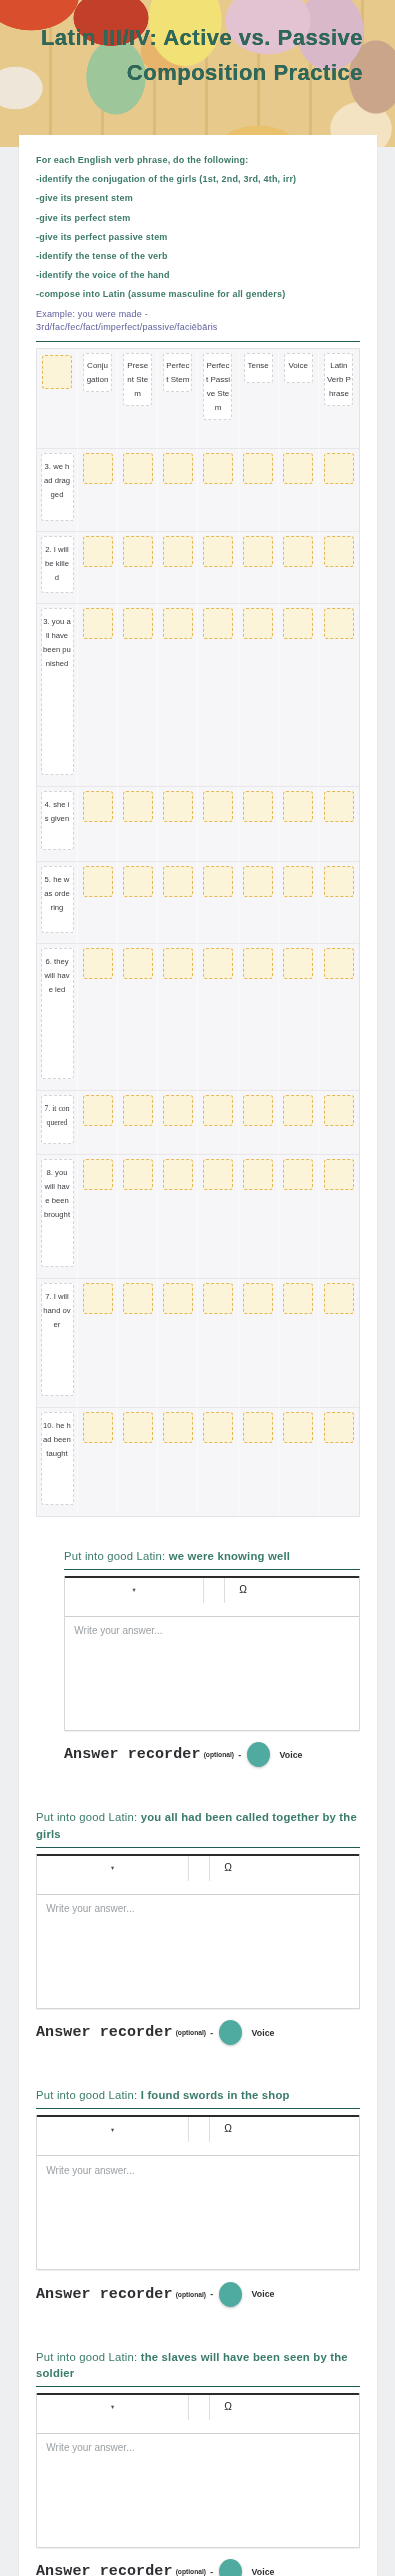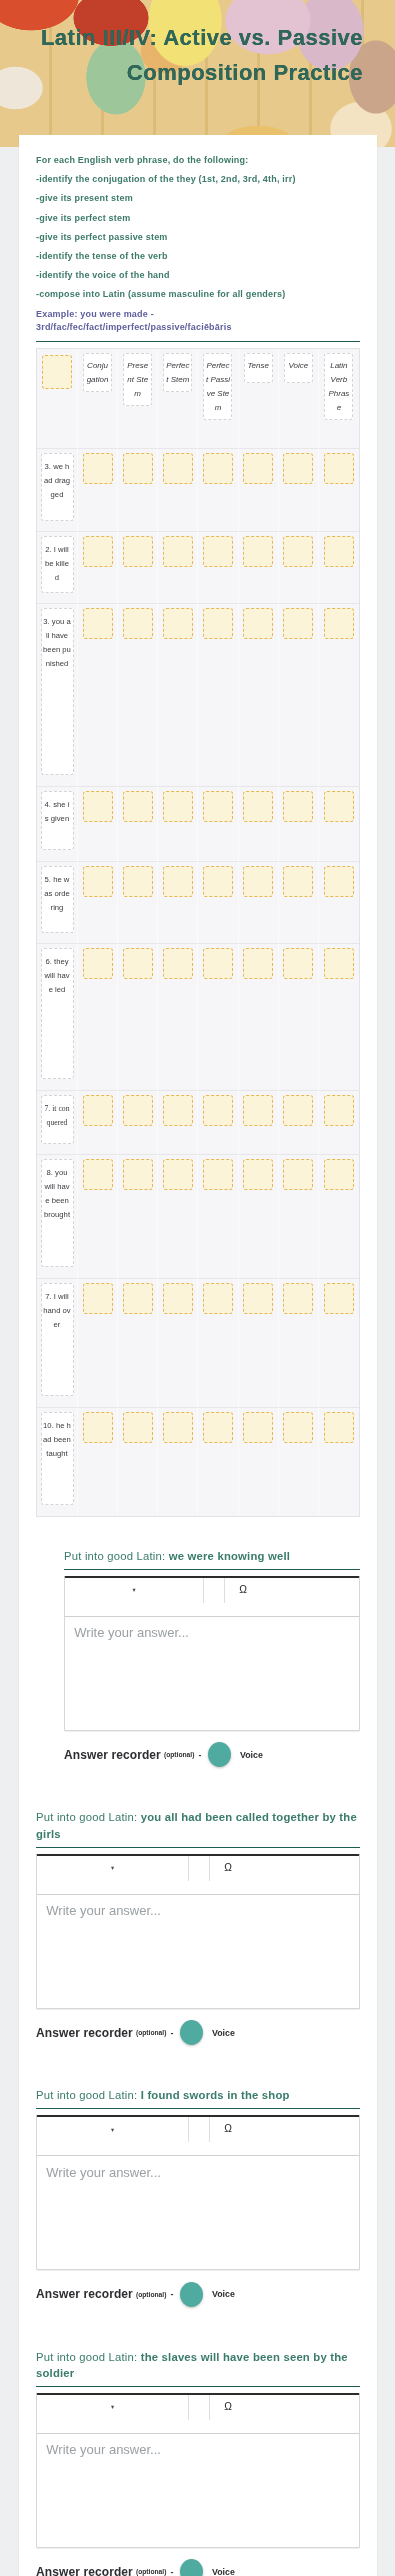--- a/index.html
+++ b/index.html
@@ -33,21 +33,21 @@
     color:#2d685a; text-shadow:0 0 0.5px #1d4a3f;
   }
   
   .card {
     position:relative; margin:-12px 19px 0; background:#fff;
     padding:19px 17px 25px; box-shadow:0 0.5px 1.5px rgba(0,0,0,.12);
   }
   
   .intro, .step { font-size:9px; font-weight:700; letter-spacing:0.2px;
     color:#3c7a6a; line-height:12px; margin-bottom:7.2px; }
-  .example { color:#5e5f9c; font-weight:700; font-size:9px; line-height:13px; letter-spacing:0.2px; }
+  .example { color:#5e5f9c; font-weight:400; font-size:9px; line-height:13px; letter-spacing:0.2px; }
   .rule { border:none; border-top:1px solid #245e53; margin:7.2px 0 6.2px; }
   
   .vtable { border:0.5px solid #e3e3e7; background:#f6f6f8; }
   .trow { display:grid; grid-template-columns:41px repeat(7,1fr); }
   .cell { border-right:0.5px solid #fbfbfc; border-bottom:0.5px solid #e7e7ea; padding:0 1px; }
   .cell:last-child { border-right:none; }
   .trow:last-child .cell { border-bottom:none; }
   .box { border-radius:3.1px; border:1px dashed #d3d3d8; background:#fff;
     margin:4.6px auto 0; text-align:center; }
   .head-box { width:29px; min-height:30px; padding:4.1px 1.5px; font-size:8px;
@@ -66,59 +66,59 @@
   .editor { border:0.5px solid #d7d7da; border-top:2.6px solid #2b2b2b; border-radius:1.5px;
     background:#fff; box-shadow:0 0.5px 1px rgba(0,0,0,.07); }
   .toolbar { height:39px; border-bottom:0.5px solid #cfcfd2; display:flex; align-items:flex-start; }
   .font-zone { flex:0 0 47%; display:flex; justify-content:center; padding-top:8.2px; cursor:pointer; }
   .caret { font-size:6.2px; color:#4a4a4a; }
   .tb-sep { width:22px; height:25px; border-left:0.5px solid #dedee1; border-right:0.5px solid #dedee1; }
   .omega-btn { padding:5.7px 0 0 14px; font-size:10.3px; color:#222; cursor:pointer; }
   .answer-area { position:relative; height:113px; }
   .answer-area textarea {
     width:100%; height:100%; border:none; resize:none; outline:none;
-    padding:8.2px 9.3px; font-family:"Liberation Sans",sans-serif; font-size:13px; color:#444;
+    padding:8.2px 9.3px; font-family:"Liberation Sans",sans-serif; font-size:10px; color:#444;
     background:transparent;
   }
   .answer-area textarea::placeholder { color:#9ba0a4; }
   
   .recorder { margin-top:11.3px; display:flex; align-items:center; }
-  .rec-label { font-size:12px; font-weight:700; color:#2e2e32; letter-spacing:0.1px; }
+  .rec-label { font-size:15px; font-weight:700; color:#2e2e32; letter-spacing:0.1px;font-family:Liberation Mono, monospace; }
   .rec-opt { font-size:6.7px; font-weight:700; color:#2e2e32; margin-left:3.1px; }
   .rec-dash { font-size:8.8px; font-weight:700; margin:0 6.2px 0 4.1px; }
   .voice-btn { width:23px; height:25px; border-radius:50%; background:#4faaa0;
     border:none; cursor:pointer; box-shadow:0 1px 2.6px rgba(0,0,0,.25); }
   .voice-word { font-size:8.8px; font-weight:700; color:#2e2e32; margin-left:9.3px; }
 </style>
 </head>
 <body>
 
 <div class="hero">
   <div class="hero-title">Latin III/IV: Active vs. Passive Composition Practice</div>
 </div>
 
 <div class="card">
 
   <div class="intro">For each English verb phrase, do the following:</div>
   <div id="steps">
-      <div class="step">-identify the conjugation of the they (1st, 2nd, 3rd, 4th, irr)</div>
+      <div class="step">-identify the conjugation of the girls (1st, 2nd, 3rd, 4th, irr)</div>
       <div class="step">-give its present stem</div>
       <div class="step">-give its perfect stem</div>
       <div class="step">-give its perfect passive stem</div>
       <div class="step">-identify the tense of the verb</div>
       <div class="step">-identify the voice of the hand</div>
       <div class="step">-compose into Latin (assume masculine for all genders)</div>
     </div>
   <div class="example">Example: you were made -</div>
   <div class="example">3rd/fac/fec/fact/imperfect/passive/faciēbāris</div>
 
   <hr class="rule">
 
   <div class="vtable" id="vtable">
-      <div class="trow" style="min-height: 100px; font-style: italic;">
+      <div class="trow" style="min-height: 100px;">
         <div class="cell">
           <div class="box yellow head-yellow"></div>
         </div>
         <div class="cell">
           <div class="box head-box">Conjugation</div>
         </div>
         <div class="cell">
           <div class="box head-box">Present Stem</div>
         </div>
         <div class="cell">

